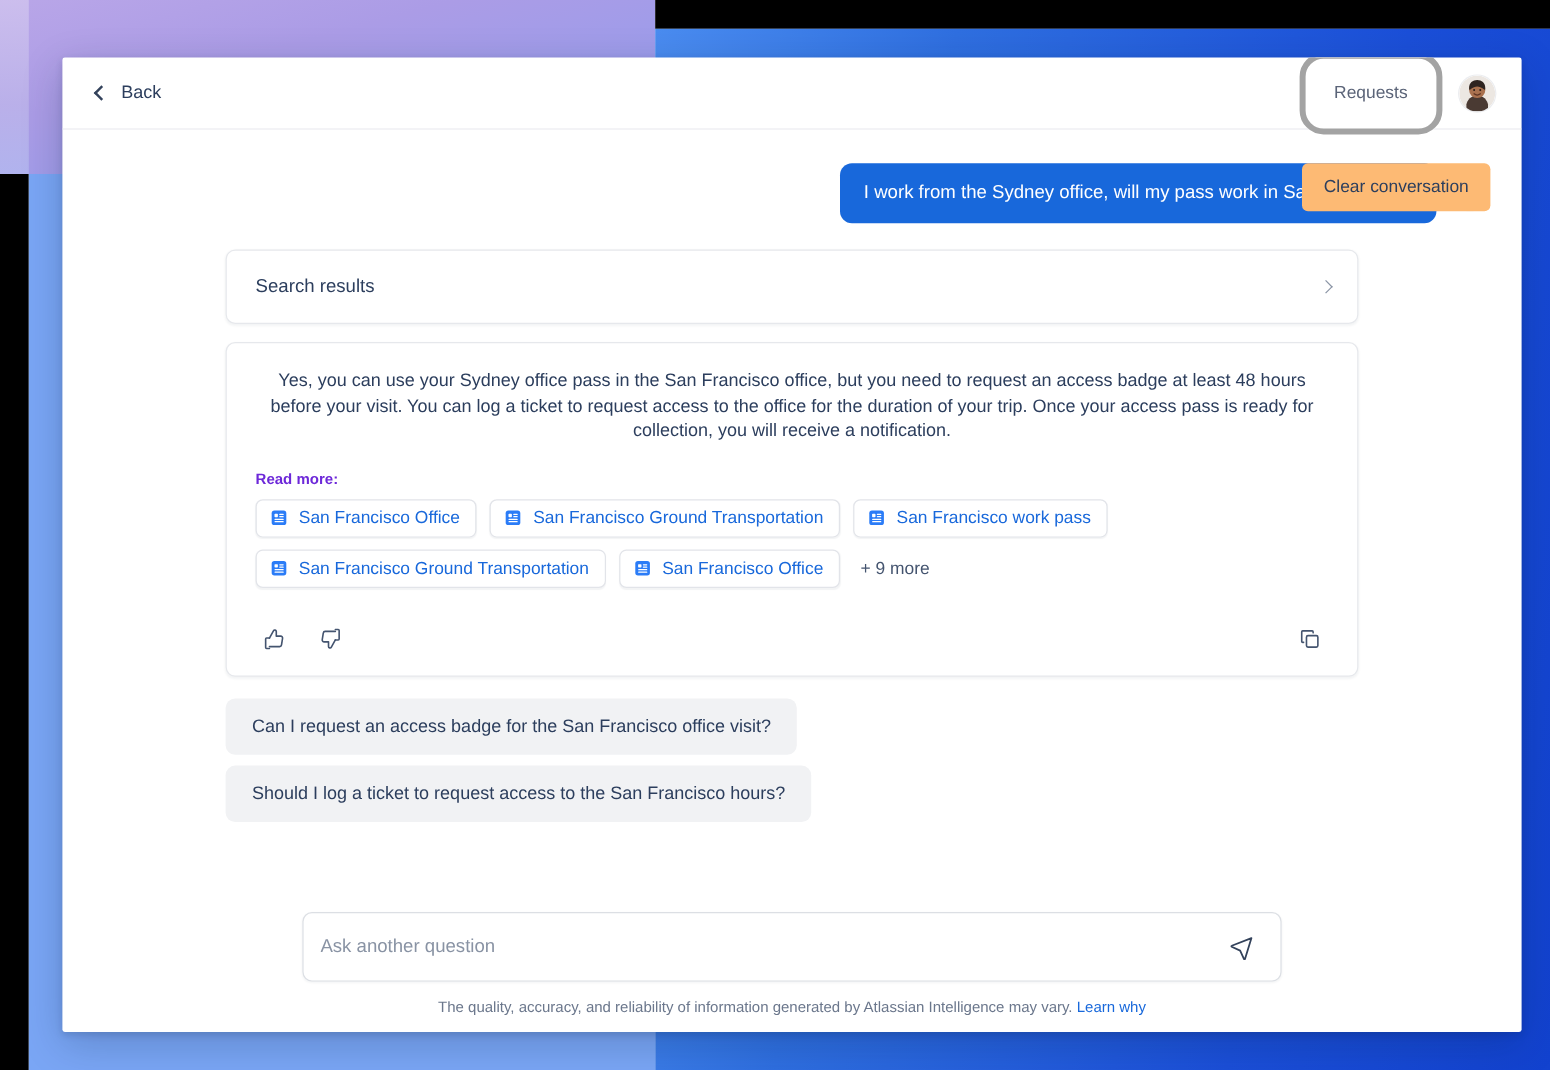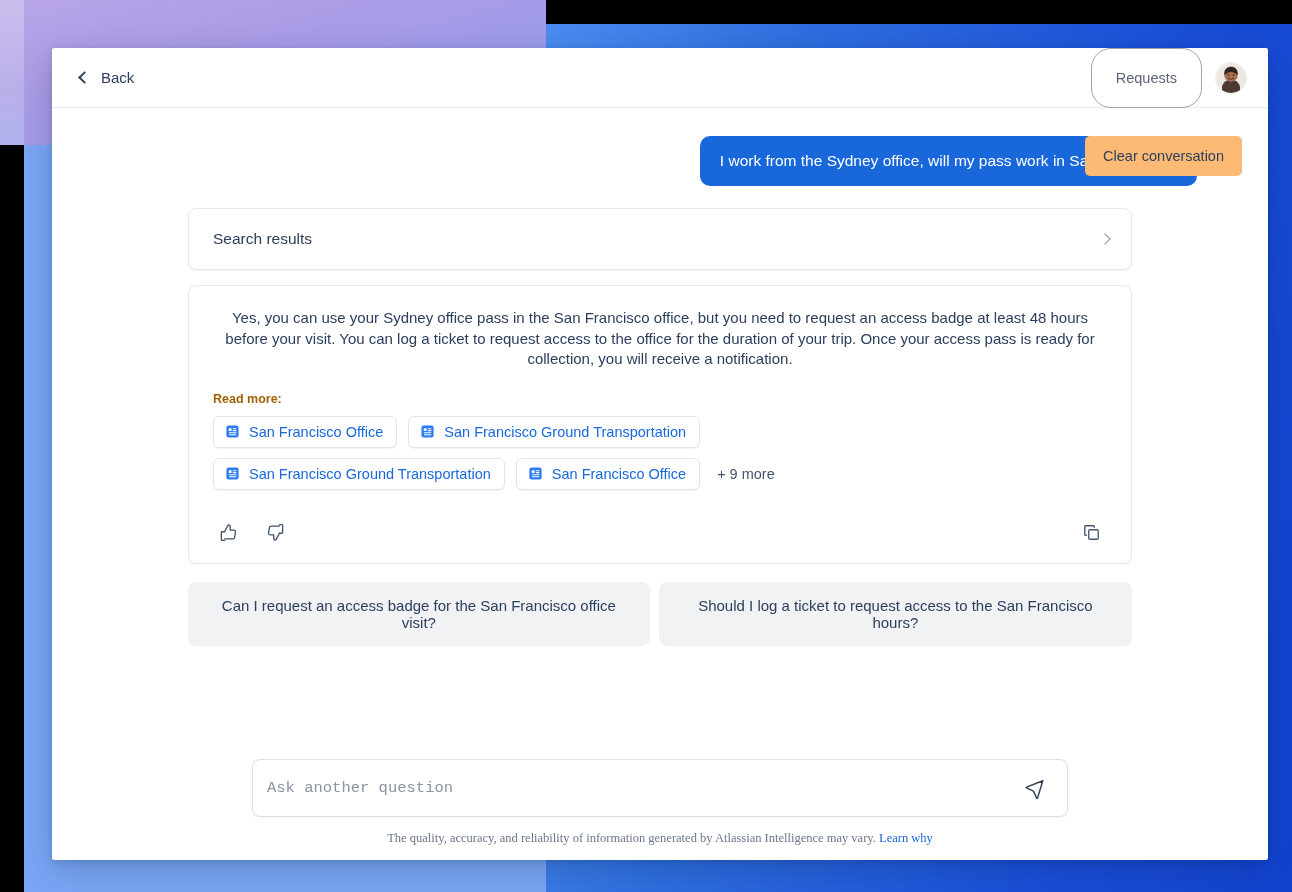--- a/index.html
+++ b/index.html
@@ -45,21 +45,21 @@
   .back-btn {
     display: flex; align-items: center; gap: 11px;
     color: #2c3e5d; font-size: 15px; cursor: pointer;
     background: none; border: none; font-family: inherit;
     padding: 5px 4px; border-radius: 4px;
   }
   .chev-left { width: 9px; height: 9px; border-left: 2px solid #33425b; border-bottom: 2px solid #33425b;
                transform: rotate(45deg); display: inline-block; margin-right: 1px; }
   .hdr-right { margin-left: auto; display: flex; align-items: center; gap: 14px; }
   .requests-btn {
-    border: 1px solid #a3a3a3; background: #ffffff; color: #5b6478;
+    border: 5px solid #a3a3a3; background: #ffffff; color: #5b6478;
     font-size: 14.5px; font-family: inherit;
     padding: 21px 24px; border-radius: 20px; cursor: pointer;
   }
   .avatar {
     width: 30px; height: 30px; border-radius: 50%;
     overflow: hidden; flex: 0 0 30px; cursor: pointer;
     box-shadow: 0 0 0 1px rgba(9,30,66,.08);
   }
   .avatar svg { display: block; width: 100%; height: 100%; }
 
@@ -98,65 +98,64 @@
     height: 62px; display: flex; align-items: center;
     padding: 0 22px 0 24px; cursor: pointer; margin-bottom: 15px;
   }
   .search-card-title { font-size: 15.5px; color: #2c3e5d; }
   .chev-right { margin-left: auto; width: 8px; height: 8px;
                 border-top: 1.6px solid #8993a4; border-right: 1.6px solid #8993a4;
                 transform: rotate(45deg); }
 
   .answer-card { padding: 22px 24px 16px 24px; }
   .answer-text { font-size: 15px; line-height: 20.5px; color: #2c3e5d; text-align: center; }
-  .read-more-label { font-size: 12.5px; font-weight: bold; color: #a16207; margin: 22px 0 10px 0; }
+  .read-more-label { font-size: 12.5px; font-weight: bold; color: #6d28d9; margin: 22px 0 10px 0; }
 
   .chips { display: flex; flex-wrap: wrap; gap: 10px 11px; }
   .chip {
     display: inline-flex; align-items: center; gap: 9px;
     border: 1px solid #e2e4e9; border-radius: 6px; background: #fff;
     padding: 7px 13px 7px 11px; cursor: pointer;
     font-size: 14.5px; color: #1868db; white-space: nowrap;
     box-shadow: 0 1px 1px rgba(9,30,66,.05);
     text-align: right;
   }
   .doc-icon { width: 15px; height: 15px; flex: 0 0 15px; }
   .more-chip { font-size: 14.5px; color: #44546f; padding: 7px 6px; align-self: center; cursor: pointer; }
 
   .actions { display: flex; align-items: center; margin-top: 28px; }
   .act-btn { background: none; border: none; padding: 5px 6px; cursor: pointer; line-height: 0; border-radius: 4px; }
   .act-btn + .act-btn { margin-left: 16px; }
   .copy-btn { margin-left: auto; background: none; border: none; padding: 5px 6px; cursor: pointer; line-height: 0; }
 
   
-  .suggestions { margin-top: 18px; display: flex; align-items: flex-start; gap: 9px; padding-right: 0; }
+  .suggestions { margin-top: 18px; display: flex; flex-direction: column; align-items: flex-start; gap: 9px; padding-right: 0; }
   .suggestion {
     background: #f1f2f4; color: #2c3e5d; border: none; font-family: inherit;
     font-size: 15px; padding: 15px 22px; border-radius: 8px; cursor: pointer;
   }
 
   
   .composer-wrap { padding: 0 26px 14px 26px; }
   .composer {
     width: 816px; margin: 0 auto;
     border: 1px solid #dcdfe4; border-radius: 8px; background: #fff;
     height: 58px; display: flex; align-items: center; padding: 0 18px 0 14px;
     box-shadow: 0 1px 2px rgba(9,30,66,.05);
   }
   .composer-input {
     flex: 1 1 auto; border: none; outline: none; background: transparent;
-    font-family: Liberation Mono, monospace; font-size: 15.5px; color: #0f172a;
+    font-family: Liberation Sans, sans-serif; font-size: 15.5px; color: #0f172a;
   }
   .composer-input::placeholder { color: #8993a4; }
   .send-btn { background: none; border: none; cursor: pointer; line-height: 0; padding: 4px; }
 
   .disclaimer {
     text-align: center; font-size: 12.5px; color: #6b778c;
     margin-top: 14px;
-    font-family: Liberation Serif, serif;
   }
   .disclaimer a { color: #1868db; text-decoration: none; cursor: pointer; }
 </style>
 </head>
 <body>
 
 <div id="bg">
   <div class="bg-purple"></div>
   <div class="bg-purple-fade"></div>
   <div class="bg-black-top"></div>
@@ -235,20 +234,31 @@
             <svg class="doc-icon" viewBox="0 0 16 16">
               <rect x="1.5" y="1.5" width="13" height="13" rx="2.4" fill="#2b7cf7"></rect>
               <rect x="4" y="4.4" width="3" height="3" rx="0.6" fill="#ffffff"></rect>
               <rect x="8.2" y="4.4" width="4" height="1.1" rx="0.5" fill="#ffffff"></rect>
               <rect x="8.2" y="6.5" width="4" height="1.1" rx="0.5" fill="#ffffff"></rect>
               <rect x="4" y="8.8" width="8.2" height="1.1" rx="0.5" fill="#ffffff"></rect>
               <rect x="4" y="10.9" width="8.2" height="1.1" rx="0.5" fill="#ffffff"></rect>
             </svg>
             <span>San Francisco Ground Transportation</span>
           </div>
+          <div class="chip">
+            <svg class="doc-icon" viewBox="0 0 16 16">
+              <rect x="1.5" y="1.5" width="13" height="13" rx="2.4" fill="#2b7cf7"></rect>
+              <rect x="4" y="4.4" width="3" height="3" rx="0.6" fill="#ffffff"></rect>
+              <rect x="8.2" y="4.4" width="4" height="1.1" rx="0.5" fill="#ffffff"></rect>
+              <rect x="8.2" y="6.5" width="4" height="1.1" rx="0.5" fill="#ffffff"></rect>
+              <rect x="4" y="8.8" width="8.2" height="1.1" rx="0.5" fill="#ffffff"></rect>
+              <rect x="4" y="10.9" width="8.2" height="1.1" rx="0.5" fill="#ffffff"></rect>
+            </svg>
+            <span>San Francisco work pass</span>
+          </div>
         </div>
 
         <div class="chips" style="margin-top:10px">
           <div class="chip">
             <svg class="doc-icon" viewBox="0 0 16 16">
               <rect x="1.5" y="1.5" width="13" height="13" rx="2.4" fill="#2b7cf7"></rect>
               <rect x="4" y="4.4" width="3" height="3" rx="0.6" fill="#ffffff"></rect>
               <rect x="8.2" y="4.4" width="4" height="1.1" rx="0.5" fill="#ffffff"></rect>
               <rect x="8.2" y="6.5" width="4" height="1.1" rx="0.5" fill="#ffffff"></rect>
               <rect x="4" y="8.8" width="8.2" height="1.1" rx="0.5" fill="#ffffff"></rect>

